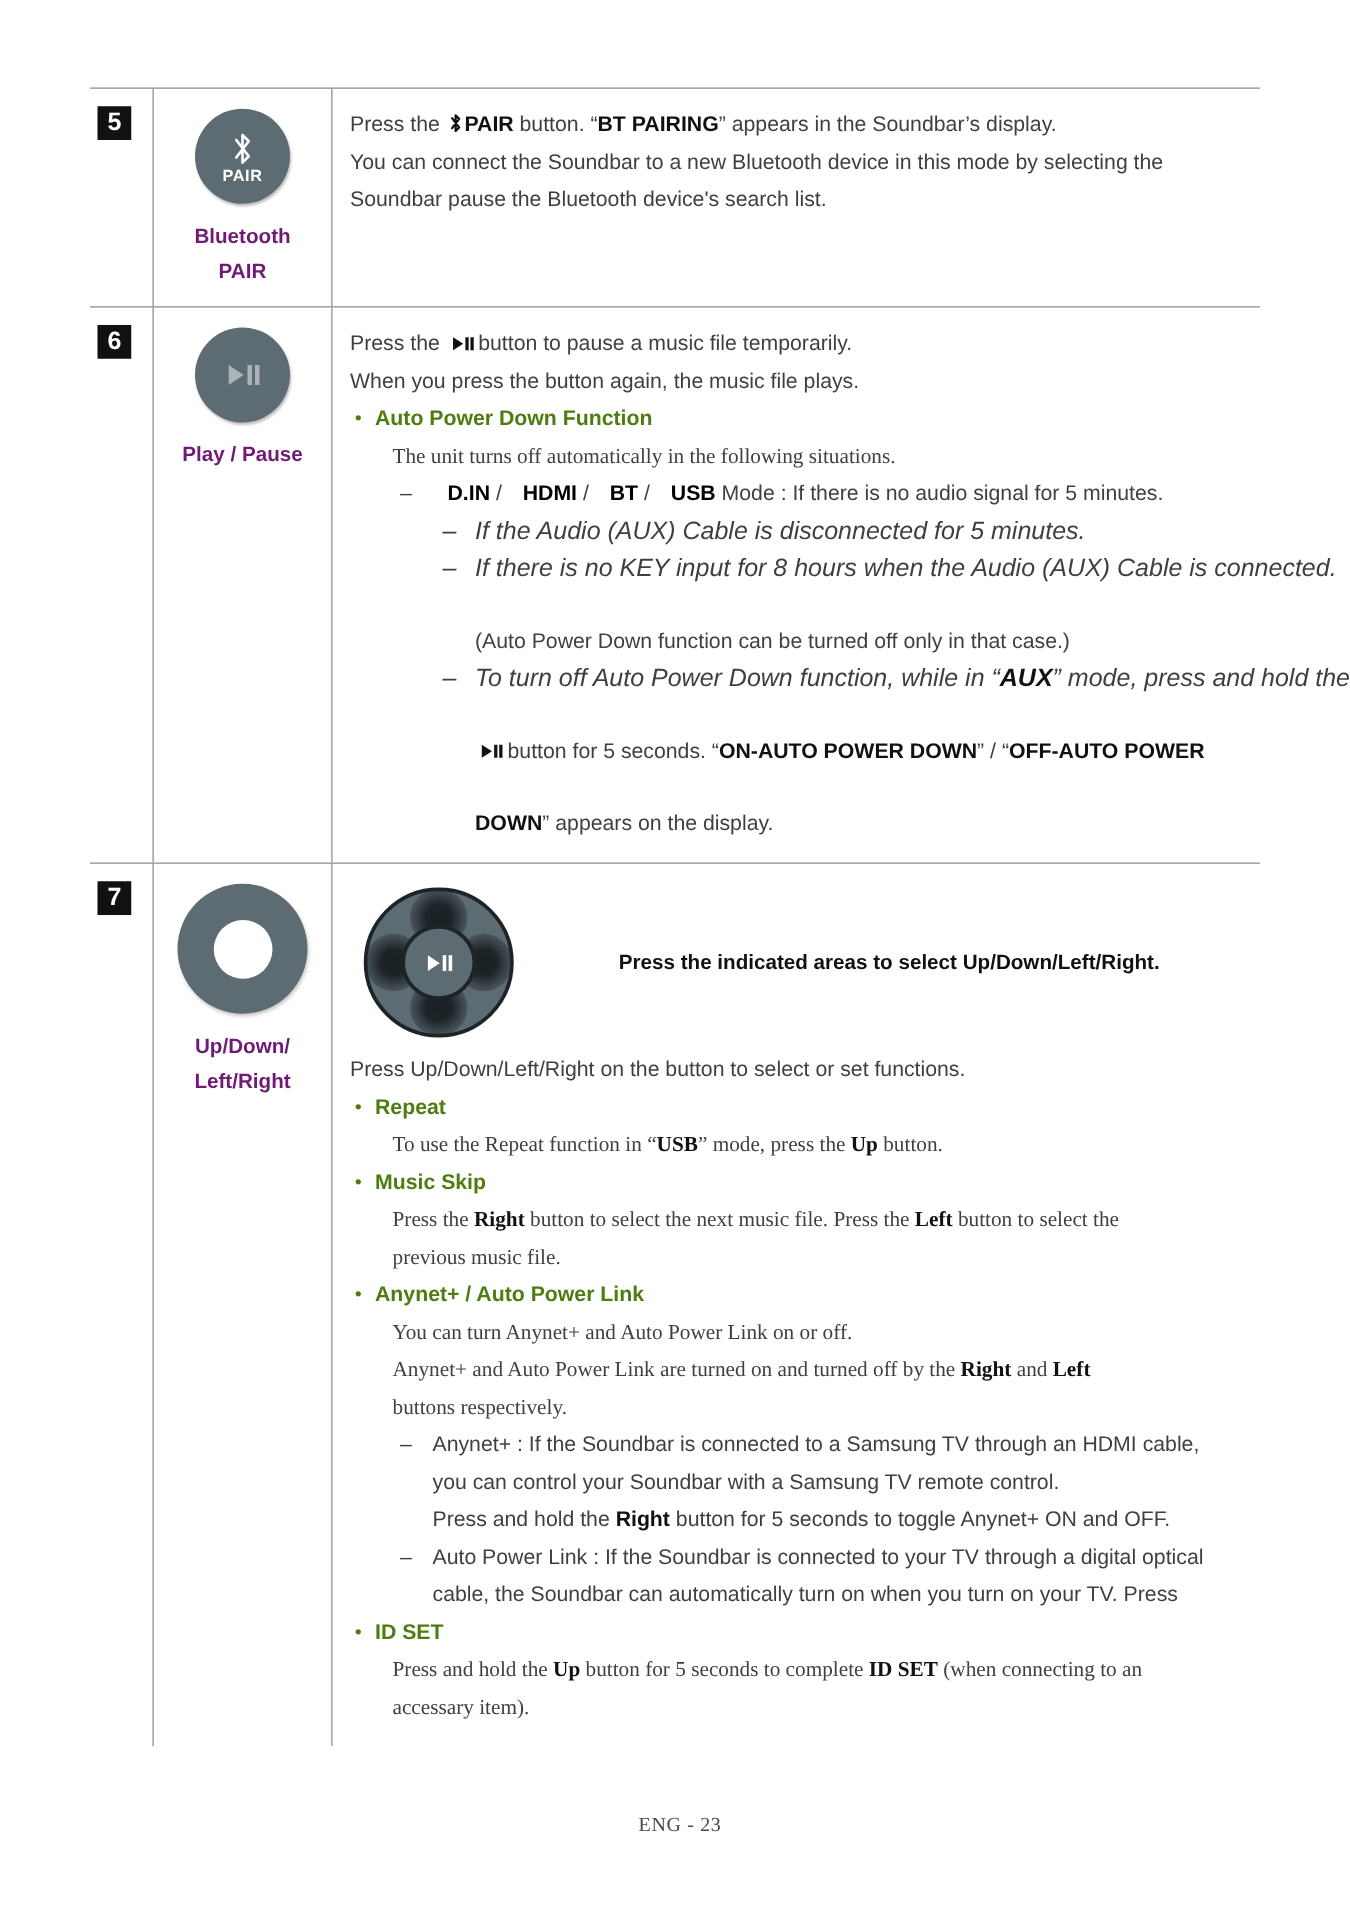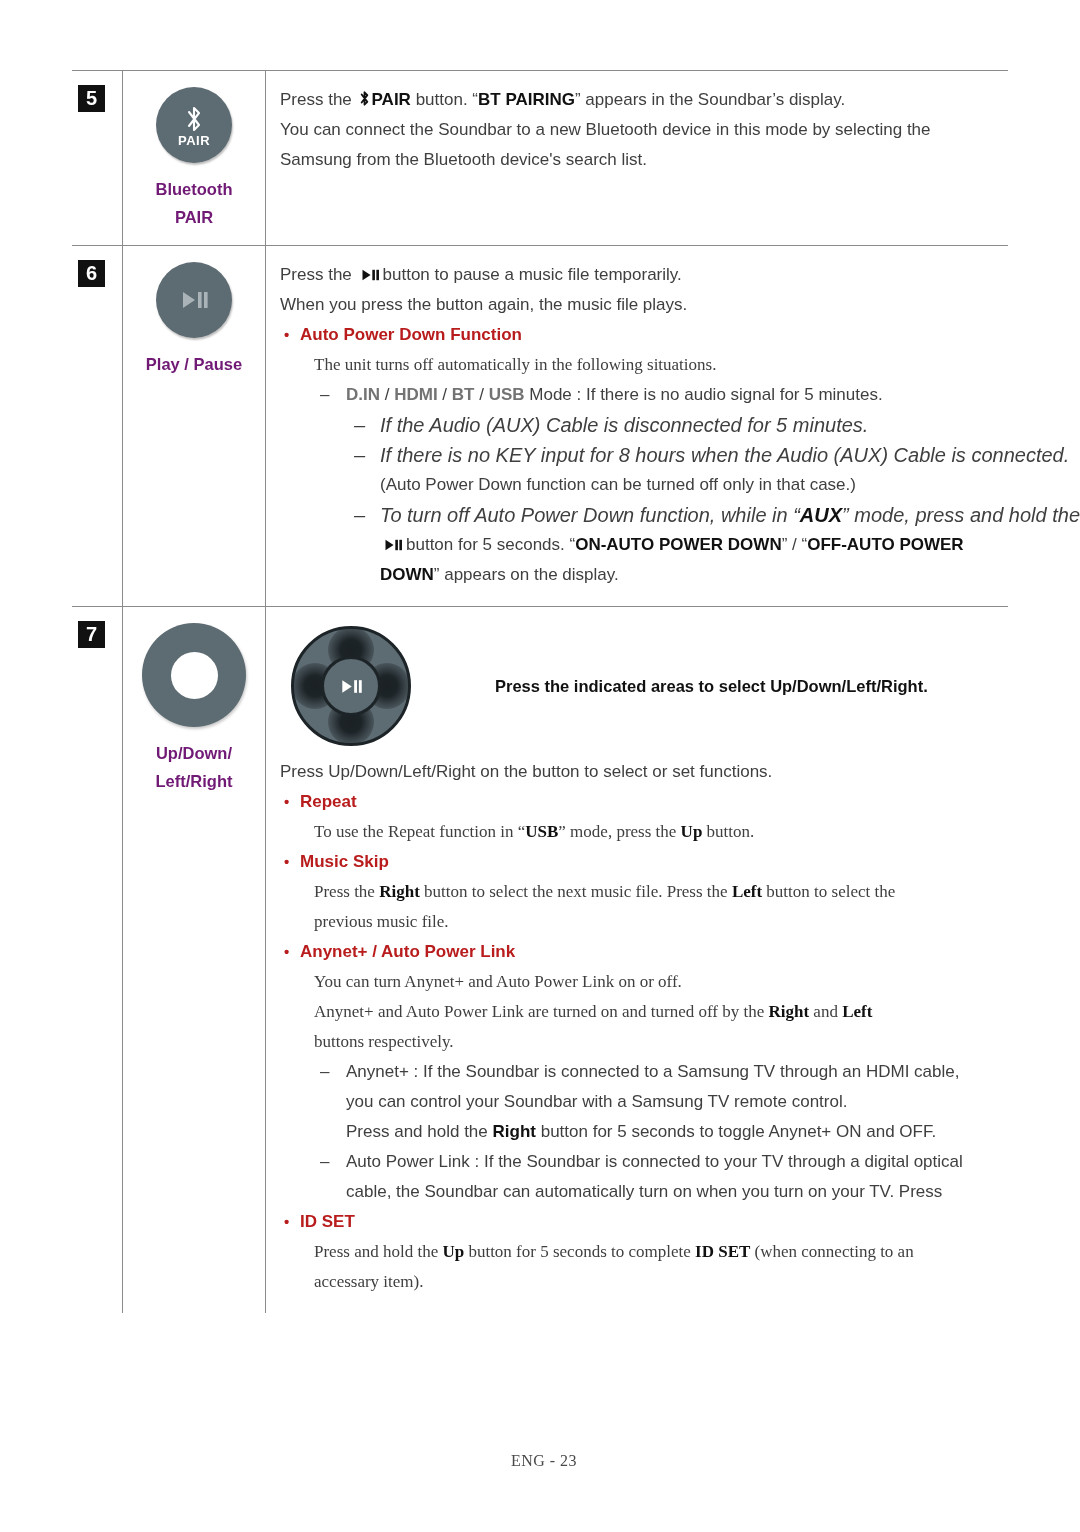--- a/index.html
+++ b/index.html
@@ -135,21 +135,21 @@
     font-size: 17px;
     line-height: 30px;
     color: #3f3f3f;
     font-family: "Liberation Sans", sans-serif;
     white-space: nowrap;
   }
   .ln b { color: #111111; font-weight: bold; }
   .bullet-line {
     font-size: 17px;
     line-height: 30px;
-    color: #b91c1c;
+    color: #4d7c0f;
     font-weight: bold;
     padding-left: 20px;
     position: relative;
     font-family: "Liberation Sans", sans-serif;
   }
   .bullet-line::before {
     content: "\2022";
     position: absolute;
     left: 4px;
     top: 0;
@@ -164,40 +164,40 @@
     position: relative;
     font-family: "Liberation Sans", sans-serif;
     white-space: nowrap;
   }
   .dash-line::before {
     content: "\2013";
     position: absolute;
     left: 40px;
     top: 0;
   }
-  .dash-line b { color: #737373; font-weight: bold; }
+  .dash-line b { color: #000000; font-weight: bold; margin-left: 12px; }
   .dash-cont { padding-left: 66px; }
   .dash-line2 {
     font-size: 20px;
     line-height: 30px;
     color: #3f3f3f;
     padding-left: 100px;
     position: relative;
     font-family: "Liberation Sans", sans-serif;
     white-space: nowrap;
     font-style: italic;
   }
   .dash-line2::before {
     content: "\2013";
     position: absolute;
     left: 74px;
     top: 0;
   }
   .dash-line2 b { color: #111111; font-weight: bold; }
-  .dash-cont2 { padding-left: 100px; }
+  .dash-cont2 { padding-left: 100px; margin-top: 28px; }
 
   
   .dpad-block {
     display: flex;
     align-items: center;
     margin-bottom: 6px;
     gap: 41px;
   }
   .dpad {
     position: relative;
@@ -289,21 +289,21 @@
       </div>
       <div class="col-desc">
         <div class="ln">
           <span>Press the</span>
           <svg class="inline-bt" width="13" height="17" viewBox="0 0 22 30">
             <path d="M6 8 L16 21 L11 26 L11 4 L16 9 L6 22" fill="none" stroke="#111111" stroke-width="3.2" stroke-linecap="round" stroke-linejoin="round"></path>
           </svg><b>PAIR</b>
           <span>button. “</span><b>BT PAIRING</b><span>” appears in the Soundbar’s display.</span>
         </div>
         <div class="ln">You can connect the Soundbar to a new Bluetooth device in this mode by selecting the</div>
-        <div class="ln">Samsung from the Bluetooth device's search list.</div>
+        <div class="ln">Soundbar pause the Bluetooth device's search list.</div>
       </div>
     </div>
 
     <div class="row">
       <div class="col-num">
         <div class="step-badge">6</div>
       </div>
       <div class="col-icon">
         <div class="icon-circle">
           <svg class="pp-glyph" width="38" height="24" viewBox="0 0 38 24">

